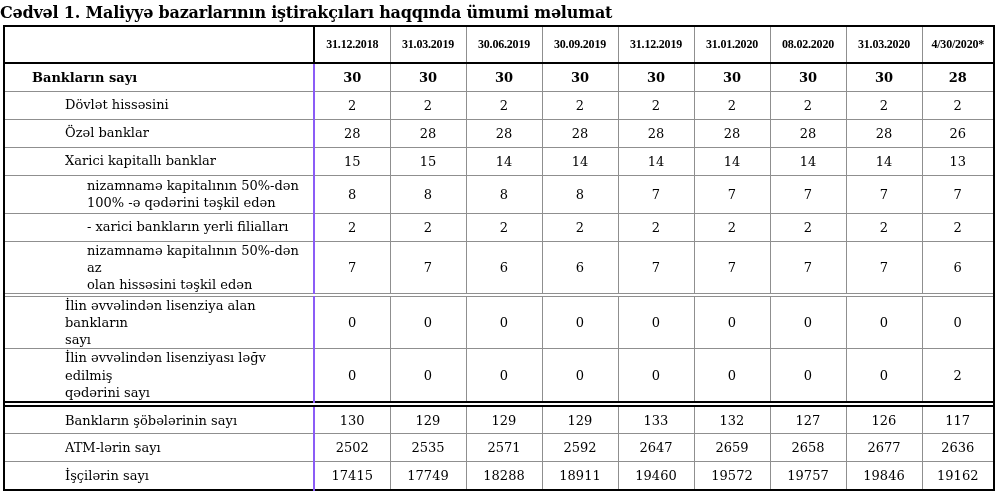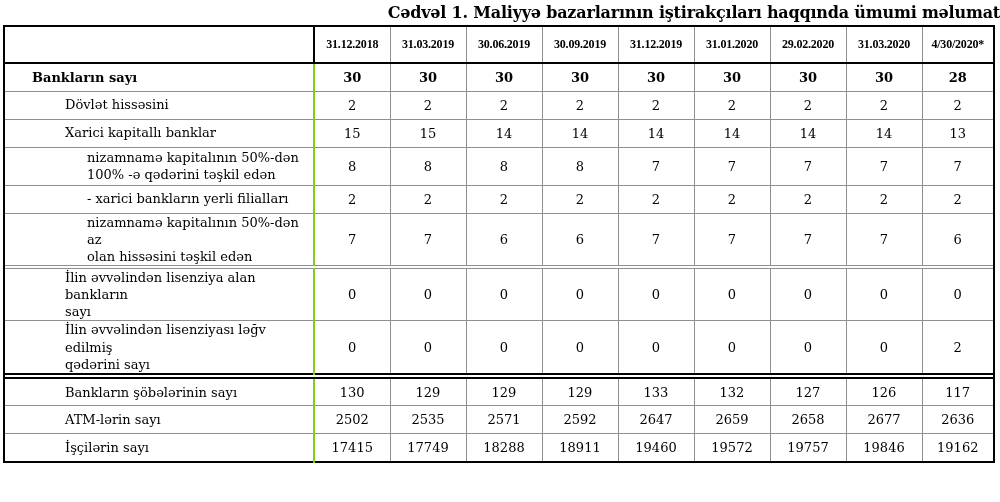--- a/index.html
+++ b/index.html
@@ -6,21 +6,21 @@
   html, body { background: #ffffff; }
   body {
     width: 1000px;
     height: 502px;
     font-family: "DejaVu Serif", serif;
     color: #000;
     position: relative;
     overflow: hidden;
   }
   .title {
-    text-align: right;
+    text-align: left;
     font-weight: bold;
     font-size: 16px;
     font-family: "DejaVu Serif", serif;
     padding-top: 3px;
     letter-spacing: -0.2px;
   }
   table.main {
     border-collapse: collapse;
     table-layout: fixed;
     width: 990px;
@@ -36,21 +36,21 @@
     height: 37px;
     border-bottom: 2px solid #000;
     font-family: "Liberation Serif", serif;
     font-weight: bold;
     font-size: 12px;
     text-align: center;
     letter-spacing: -0.2px;
   }
   thead th.label-col { border-right: 2px solid #000; }
   td.label-cell {
-    border-right: 2px solid #84cc16;
+    border-right: 2px solid #8b5cf6;
     text-align: left;
     font-size: 13px;
     white-space: pre-line;
     line-height: 1.32;
   }
   td.value-cell {
     text-align: center;
     font-size: 13px;
   }
   tr.norm-row { height: 28px; }
@@ -88,21 +88,21 @@
   </colgroup>
   <thead>
     <tr>
       <th class="label-col"></th>
       <th>31.12.2018</th>
       <th>31.03.2019</th>
       <th>30.06.2019</th>
       <th>30.09.2019</th>
       <th>31.12.2019</th>
       <th>31.01.2020</th>
-      <th>29.02.2020</th>
+      <th>08.02.2020</th>
       <th>31.03.2020</th>
       <th>4/30/2020*</th>
     </tr>
   </thead>
   <tbody>
       <tr class="bold-row norm-row">
         <td class="label-cell indent-1">Bankların sayı</td>
         <td class="value-cell">30</td>
         <td class="value-cell">30</td>
         <td class="value-cell">30</td>
@@ -117,20 +117,32 @@
         <td class="label-cell indent-2">Dövlət hissəsini</td>
         <td class="value-cell">2</td>
         <td class="value-cell">2</td>
         <td class="value-cell">2</td>
         <td class="value-cell">2</td>
         <td class="value-cell">2</td>
         <td class="value-cell">2</td>
         <td class="value-cell">2</td>
         <td class="value-cell">2</td>
         <td class="value-cell">2</td>
+      </tr>
+      <tr class="norm-row">
+        <td class="label-cell indent-2">Özəl banklar</td>
+        <td class="value-cell">28</td>
+        <td class="value-cell">28</td>
+        <td class="value-cell">28</td>
+        <td class="value-cell">28</td>
+        <td class="value-cell">28</td>
+        <td class="value-cell">28</td>
+        <td class="value-cell">28</td>
+        <td class="value-cell">28</td>
+        <td class="value-cell">26</td>
       </tr>
       <tr class="norm-row">
         <td class="label-cell indent-2">Xarici kapitallı banklar</td>
         <td class="value-cell">15</td>
         <td class="value-cell">15</td>
         <td class="value-cell">14</td>
         <td class="value-cell">14</td>
         <td class="value-cell">14</td>
         <td class="value-cell">14</td>
         <td class="value-cell">14</td>

